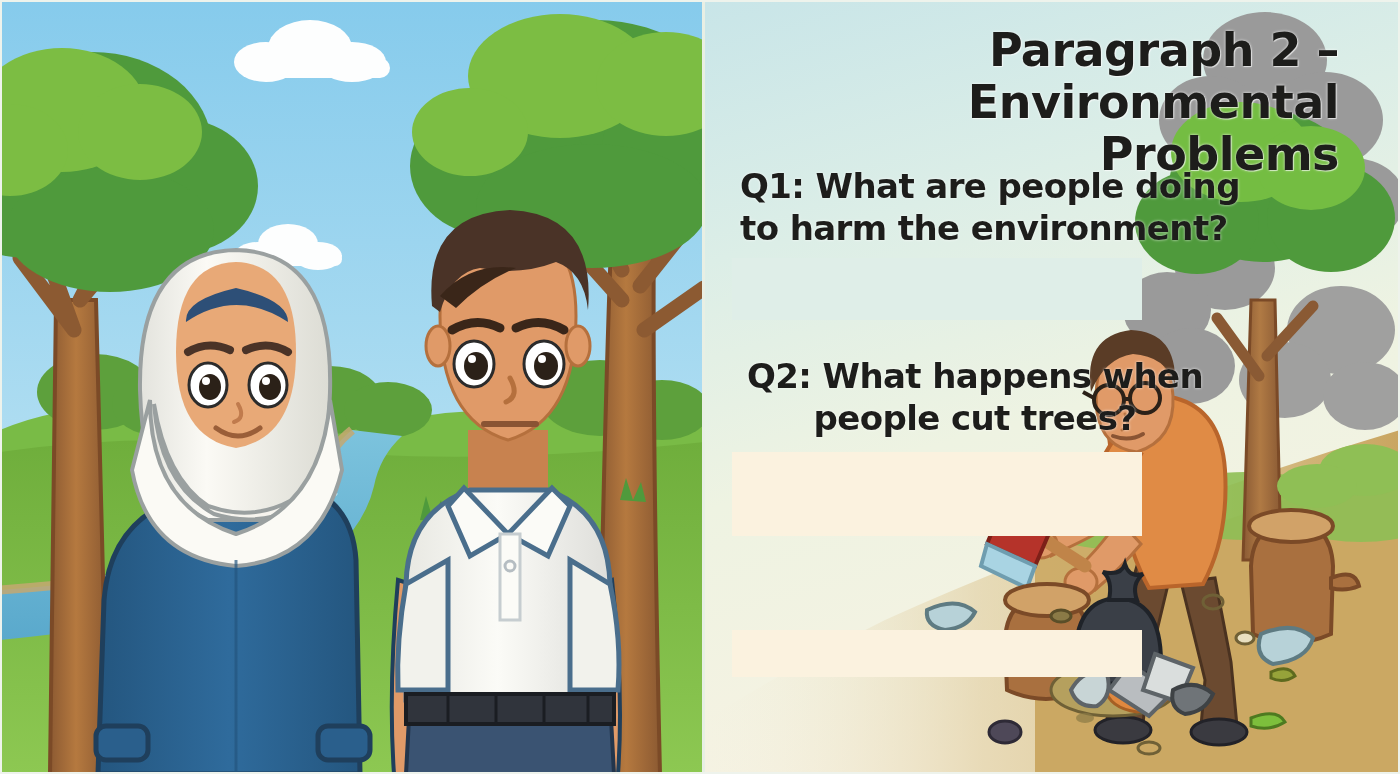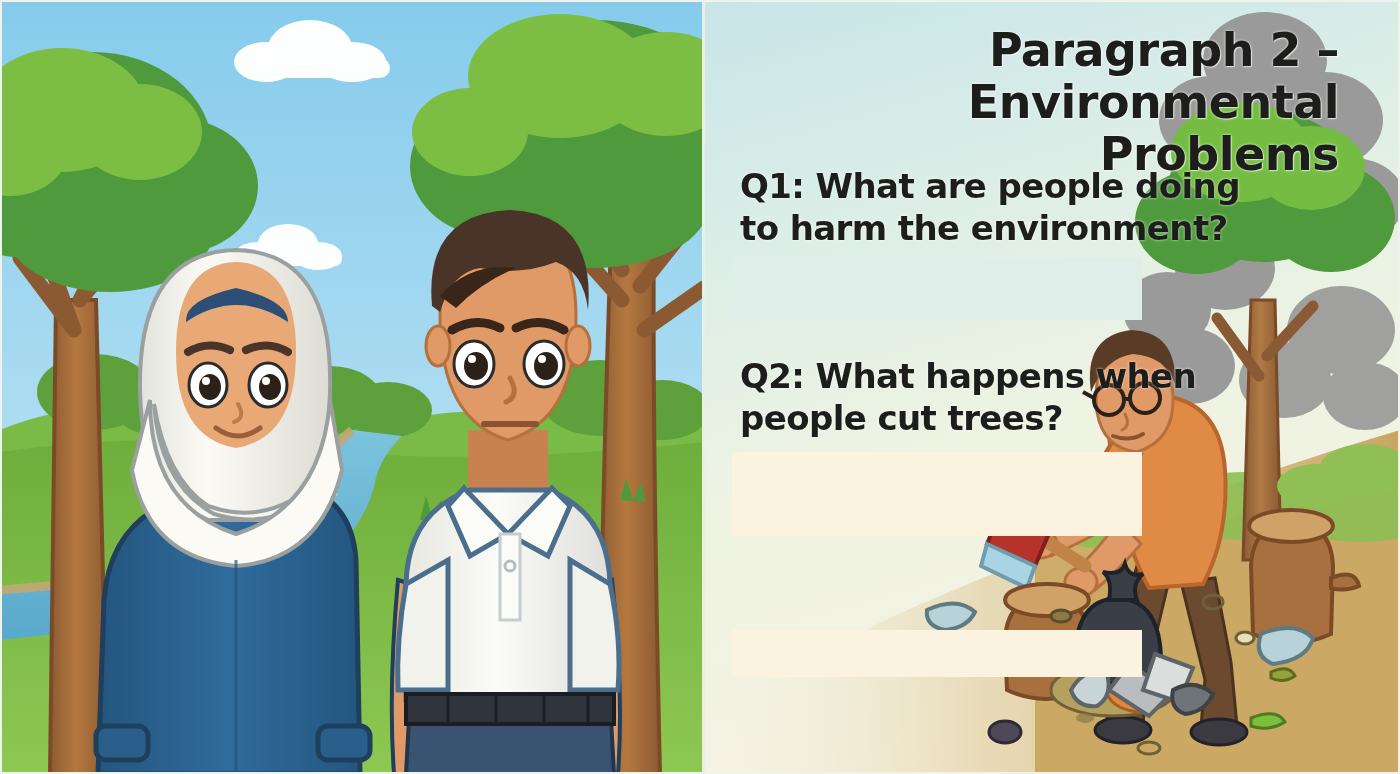--- a/index.html
+++ b/index.html
@@ -36,21 +36,21 @@
     position:absolute;
     font-family:"DejaVu Sans", sans-serif;
     font-weight:bold;
     font-size:34px; line-height:42px;
     letter-spacing:-0.6px;
     color:#1d1d1b;
     text-shadow: 0 0 3px rgba(255,255,255,0.8);
     white-space:pre-line;
   }
   #q1-text { left:35px; top:165px; width:500px; }
-  #q2-text { left:35px; top:355px; width:470px; }
+  #q2-text { left:35px; top:355px; width:470px;text-align:center; }
   #q3-text { left:35px; top:543px; width:420px; }
 
   .answerbox { position:absolute; }
   #q1-answer { left:27px; top:258px; width:410px; height:62px; background:#dfeee8; }
   #q2-answer { left:27px; top:452px; width:410px; height:84px; background:#fbf2df; }
   #q3-answer { left:27px; top:630px; width:410px; height:47px; background:#fbf2df; }
 
   #outer-frame { position:absolute; inset:0; border:2px solid #eef3ec; pointer-events:none; }
 </style>
 </head>

